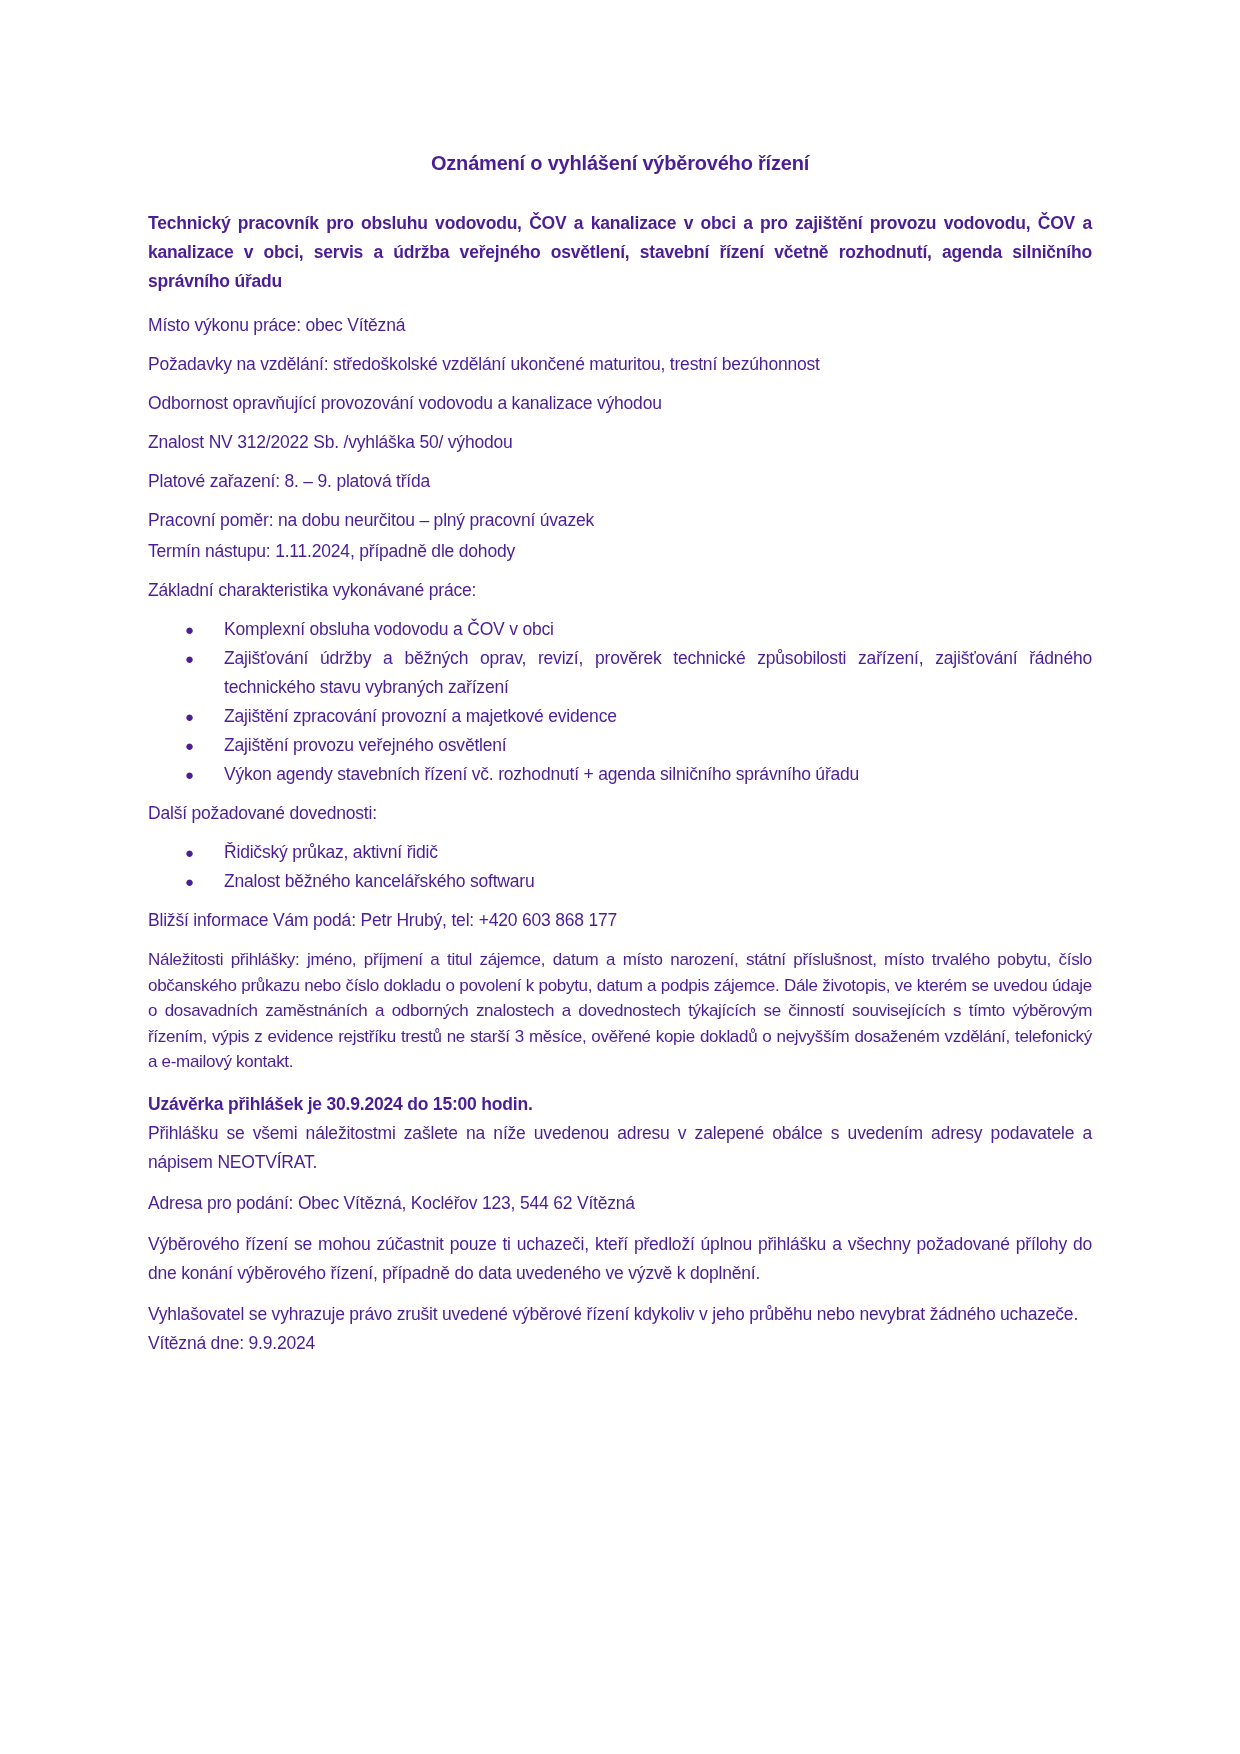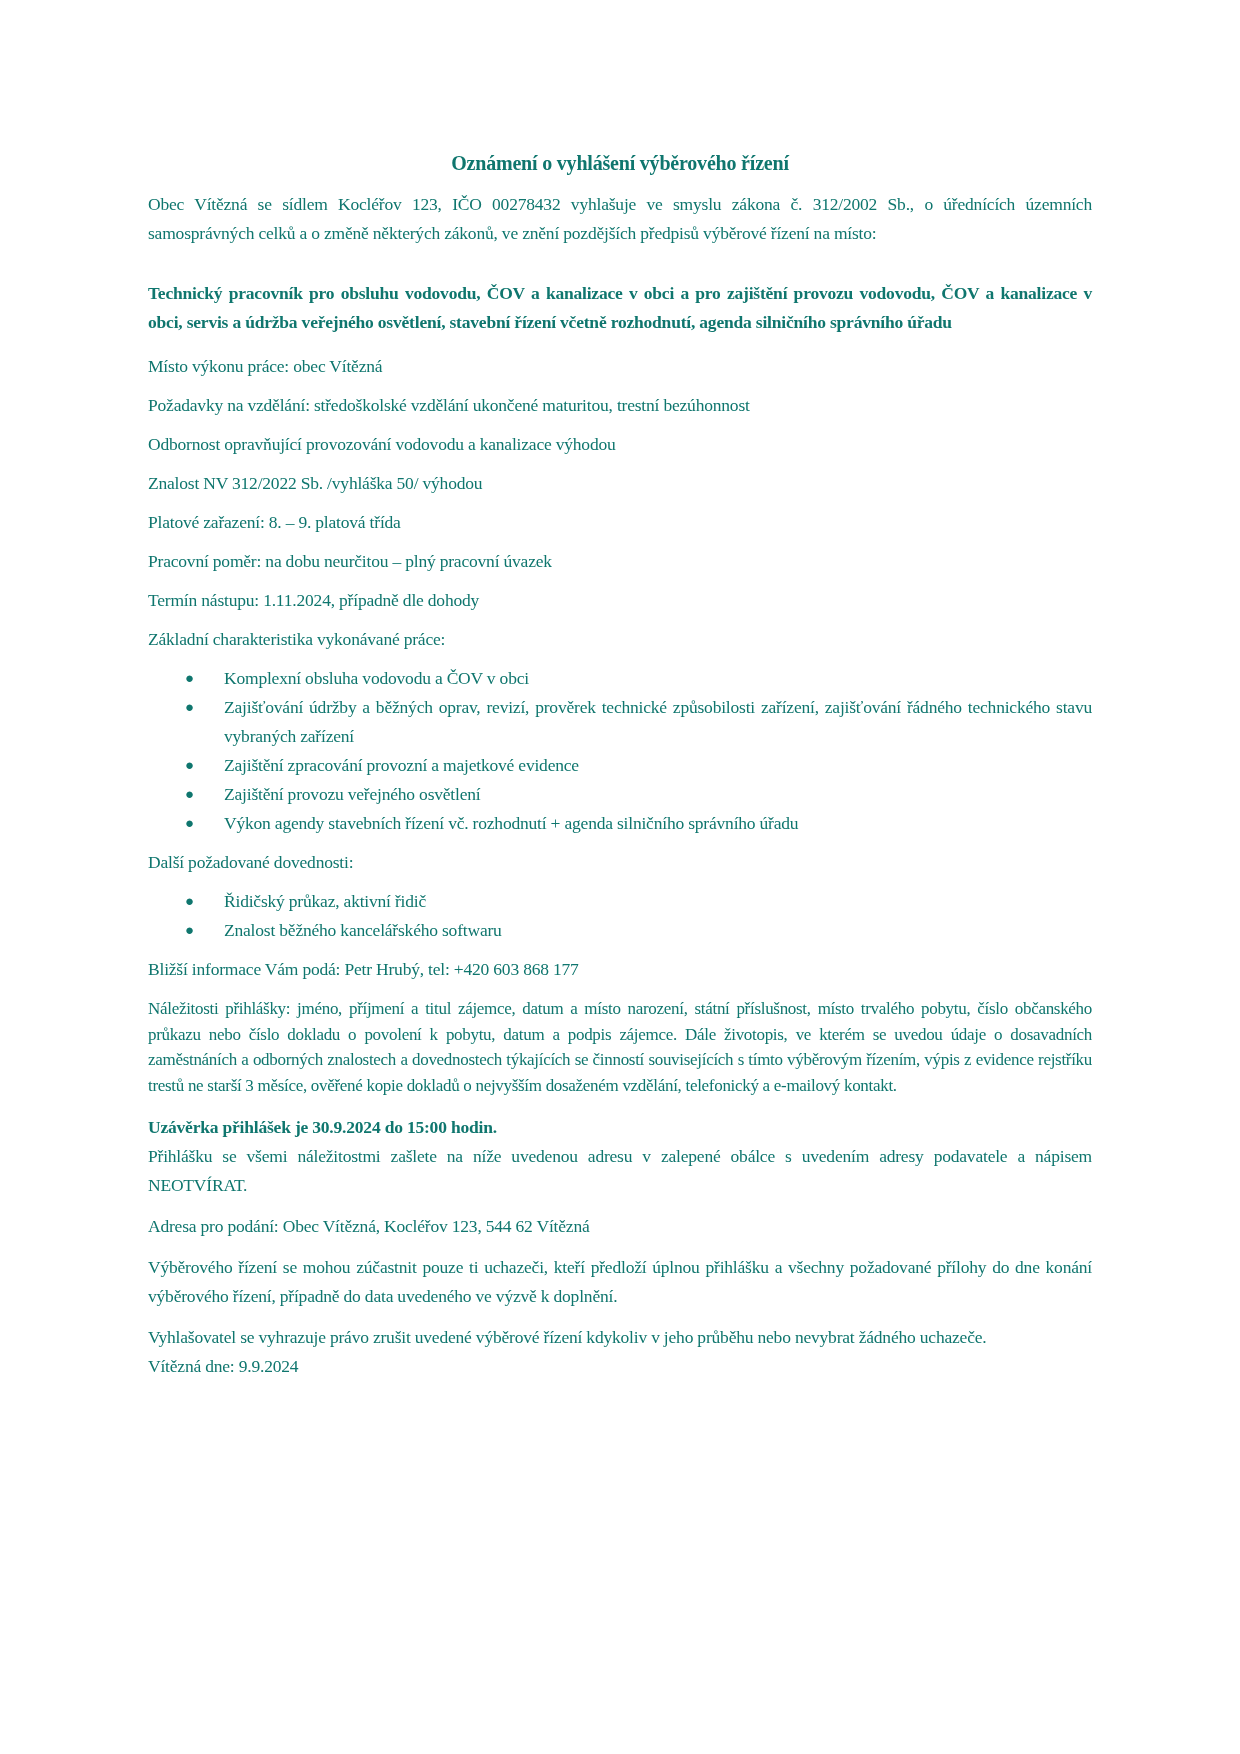--- a/index.html
+++ b/index.html
@@ -1,19 +1,19 @@
 <!DOCTYPE html>
 <html><head>
 <meta charset="utf-8">
 <style>
   html, body { margin: 0; padding: 0; background: #ffffff; }
   body { width: 1240px; height: 1754px; position: relative; overflow: hidden; }
   .page {
     position: absolute; left: 148px; top: 148px; width: 944px;
-    font-family: Liberation Serif, serif; color: #0f766e;
+    font-family: Liberation Sans, sans-serif; color: #4c1d95;
     font-size: 17.5px; line-height: 29px; letter-spacing: -0.2px;
   }
   .title {
     text-align: center; font-weight: bold; font-size: 20px;
     margin: 0 0 12px 0; line-height: 30px;
   }
   p { margin: 0 0 15px 0; }
   .justify { text-align: justify; }
   .bold { font-weight: bold; }
   .position-title { font-weight: bold; text-align: justify; line-height: 29px; margin-bottom: 15px; margin-top: 31px; }
@@ -22,30 +22,29 @@
   ul li .bullet { position: absolute; left: 37px; top: 0; font-size: 15px; }
   ul.skills li { padding-left: 76px; }
   .small { font-size: 17px; line-height: 25.5px; text-align: justify; letter-spacing: -0.3px; }
 </style>
 </head>
 <body>
 
 <div class="page">
   <div class="title">Oznámení o vyhlášení výběrového řízení</div>
 
-  <p class="justify">Obec Vítězná se sídlem Kocléřov 123, IČO 00278432 vyhlašuje ve smyslu zákona č. 312/2002 Sb., o úřednících územních samosprávných celků a o změně některých zákonů, ve znění pozdějších předpisů výběrové řízení na místo:</p>
 
   <p class="position-title">Technický pracovník pro obsluhu vodovodu, ČOV a kanalizace v obci a pro zajištění provozu vodovodu, ČOV a kanalizace v obci, servis a údržba veřejného osvětlení, stavební řízení včetně rozhodnutí, agenda silničního správního úřadu</p>
 
   <p style="margin-bottom:10px">Místo výkonu práce: obec Vítězná</p>
   <p style="margin-bottom:10px">Požadavky na vzdělání: středoškolské vzdělání ukončené maturitou, trestní bezúhonnost</p>
   <p style="margin-bottom:10px">Odbornost opravňující provozování vodovodu a kanalizace výhodou</p>
   <p style="margin-bottom:10px">Znalost NV 312/2022 Sb. /vyhláška 50/ výhodou</p>
   <p style="margin-bottom:10px">Platové zařazení: 8. – 9. platová třída</p>
-  <p style="margin-bottom:10px">Pracovní poměr: na dobu neurčitou – plný pracovní úvazek</p>
+  <p style="margin-bottom:2px">Pracovní poměr: na dobu neurčitou – plný pracovní úvazek</p>
   <p style="margin-bottom:10px">Termín nástupu: 1.11.2024, případně dle dohody</p>
 
   <p style="margin-bottom:10px">Základní charakteristika vykonávané práce:</p>
   <ul style="margin-bottom:10px">
     <li><span class="bullet">●</span><span>Komplexní obsluha vodovodu a ČOV v obci</span></li>
     <li><span class="bullet">●</span><span>Zajišťování údržby a běžných oprav, revizí, prověrek technické způsobilosti zařízení, zajišťování řádného technického stavu vybraných zařízení</span></li>
     <li><span class="bullet">●</span><span>Zajištění zpracování provozní a majetkové evidence</span></li>
     <li><span class="bullet">●</span><span>Zajištění provozu veřejného osvětlení</span></li>
     <li><span class="bullet">●</span><span>Výkon agendy stavebních řízení vč. rozhodnutí + agenda silničního správního úřadu</span></li>
   </ul>

